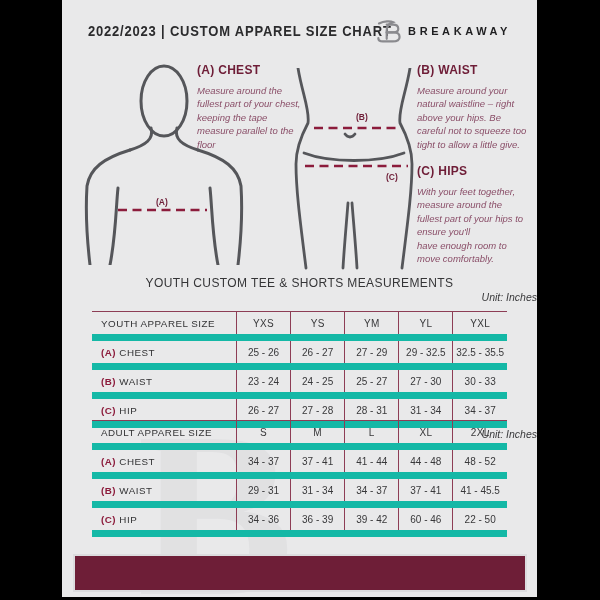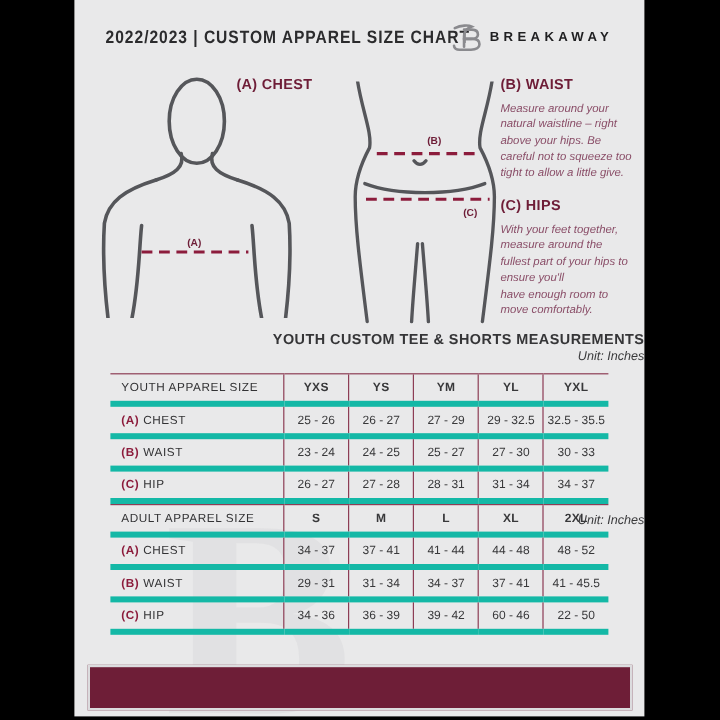--- a/index.html
+++ b/index.html
@@ -31,41 +31,41 @@
   }
   .guide p{
     margin:0;font-size:9.5px;line-height:1.42;font-style:italic;color:#8a4e68;
     white-space:pre-line;
   }
   .guide-chest{left:135px;top:63px;width:104px;}
   .guide-waist{left:355px;top:63px;}
   .guide-hips{left:355px;top:164px;}
   
   .tbl-title{
-    position:absolute;left:0;width:100%;text-align:right;
-    font-size:12px;font-weight:bold;color:#353537;letter-spacing:.4px;
+    position:absolute;left:0;width:100%;text-align:center;
+    font-size:12px;font-weight:normal;color:#353537;letter-spacing:.4px;
   }
   .tbl-unit{
     position:absolute;left:0;width:100%;text-align:right;
     font-size:10.5px;font-style:italic;color:#3a3a3c;
   }
   .yt-title{top:276px}.yt-unit{top:291px}
   .ad-title{top:413px}.ad-unit{top:428px}
   table.size-table{
     position:absolute;left:30px;width:415px;border-collapse:collapse;
     table-layout:fixed;z-index:1;
   }
   table.youth{top:311px}
   table.adult{top:420px}
   .size-table th,.size-table td{
-    border-top:1px solid #8d3d55;border-bottom:5px solid #14b8a6;
+    border-top:1px solid #8d3d55;border-bottom:7px solid #14b8a6;
     height:22px;padding:0;text-align:center;font-size:10px;color:#38383a;
     background:transparent;
   }
-  .size-table th{font-weight:bold;letter-spacing:.3px;}
+  .size-table th{font-weight:normal;letter-spacing:.3px;}
   .size-table th:not(:first-child),.size-table td:not(:first-child){
     border-left:1px solid #8d3d55;
   }
   .size-table .label-col{
     width:135px;text-align:left;padding-left:9px;font-weight:normal;
     font-size:9.8px;letter-spacing:.5px;color:#333335;
   }
   .size-table td .prefix{color:#8c1c3c;font-weight:bold;}
   
   .watermark{
@@ -124,20 +124,21 @@
         <path d="M62 135 C64 160 66 182 67 200"></path>
       </g>
       <text x="66" y="52" font-size="8.5" font-weight="bold" fill="#6e1d37">(B)</text>
       <path d="M24 60 H108" stroke="#8c1c3c" stroke-width="2.6" stroke-dasharray="9 5.5" fill="none"></path>
       <path d="M15 98 H118" stroke="#8c1c3c" stroke-width="2.6" stroke-dasharray="9 5.5" fill="none"></path>
       <text x="96" y="112" font-size="8.5" font-weight="bold" fill="#6e1d37">(C)</text>
     </svg>
 
     <div class="guide guide-chest">
       <h3>(A) CHEST</h3>
+      <p>Measure around the fullest part of your chest, keeping the tape measure parallel to the floor</p>
     </div>
     <div class="guide guide-waist">
       <h3>(B) WAIST</h3>
       <p>Measure around your natural waistline – right above your hips. Be careful not to squeeze too tight to allow a little give.</p>
     </div>
     <div class="guide guide-hips">
       <h3>(C) HIPS</h3>
       <p>With your feet together, measure around the fullest part of your hips to ensure you'll
 have enough room to move comfortably.</p>
     </div>

